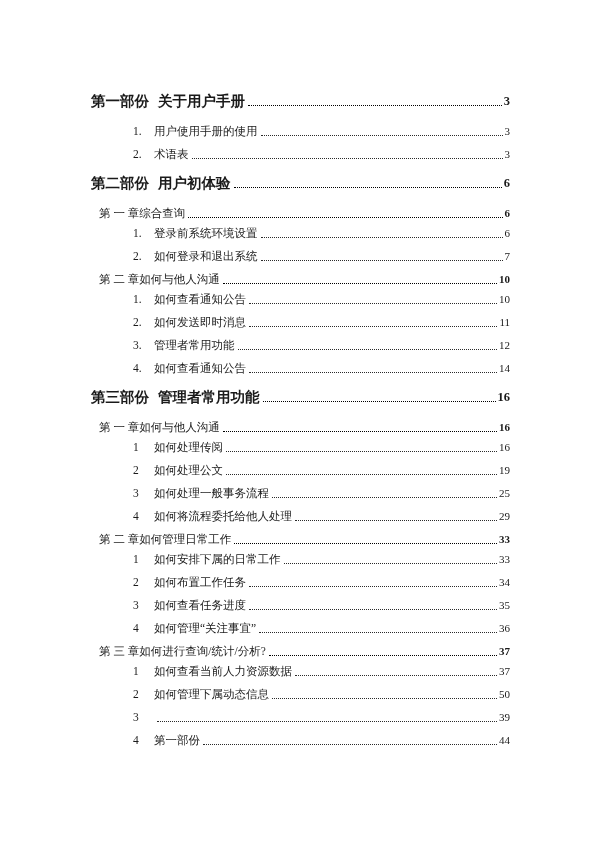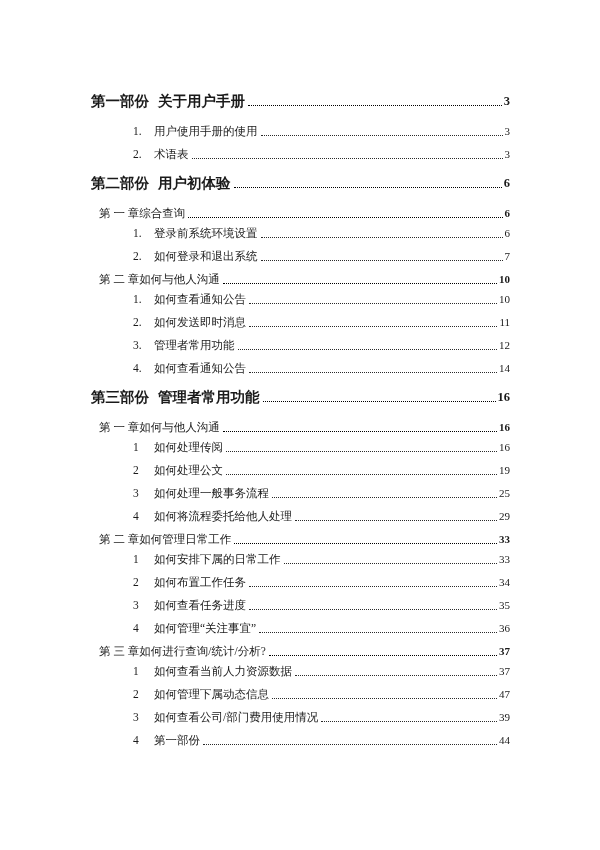--- a/index.html
+++ b/index.html
@@ -214,25 +214,24 @@
     <div class="row item">
       <span class="num">1</span>
         <span class="label">如何查看当前人力资源数据</span>
         <span class="leader"></span>
         <span class="pg">37</span>
     </div>
     <div class="row item">
       <span class="num">2</span>
         <span class="label">如何管理下属动态信息</span>
         <span class="leader"></span>
-        <span class="pg">47</span>
+        <span class="pg">50</span>
     </div>
     <div class="row item">
       <span class="num">3</span>
-        <span class="label">如何查看公司/部门费用使用情况</span>
         <span class="leader"></span>
         <span class="pg">39</span>
     </div>
     <div class="row item">
       <span class="num">4</span>
         <span class="label">第一部份</span>
         <span class="leader"></span>
         <span class="pg">44</span>
     </div>
 

